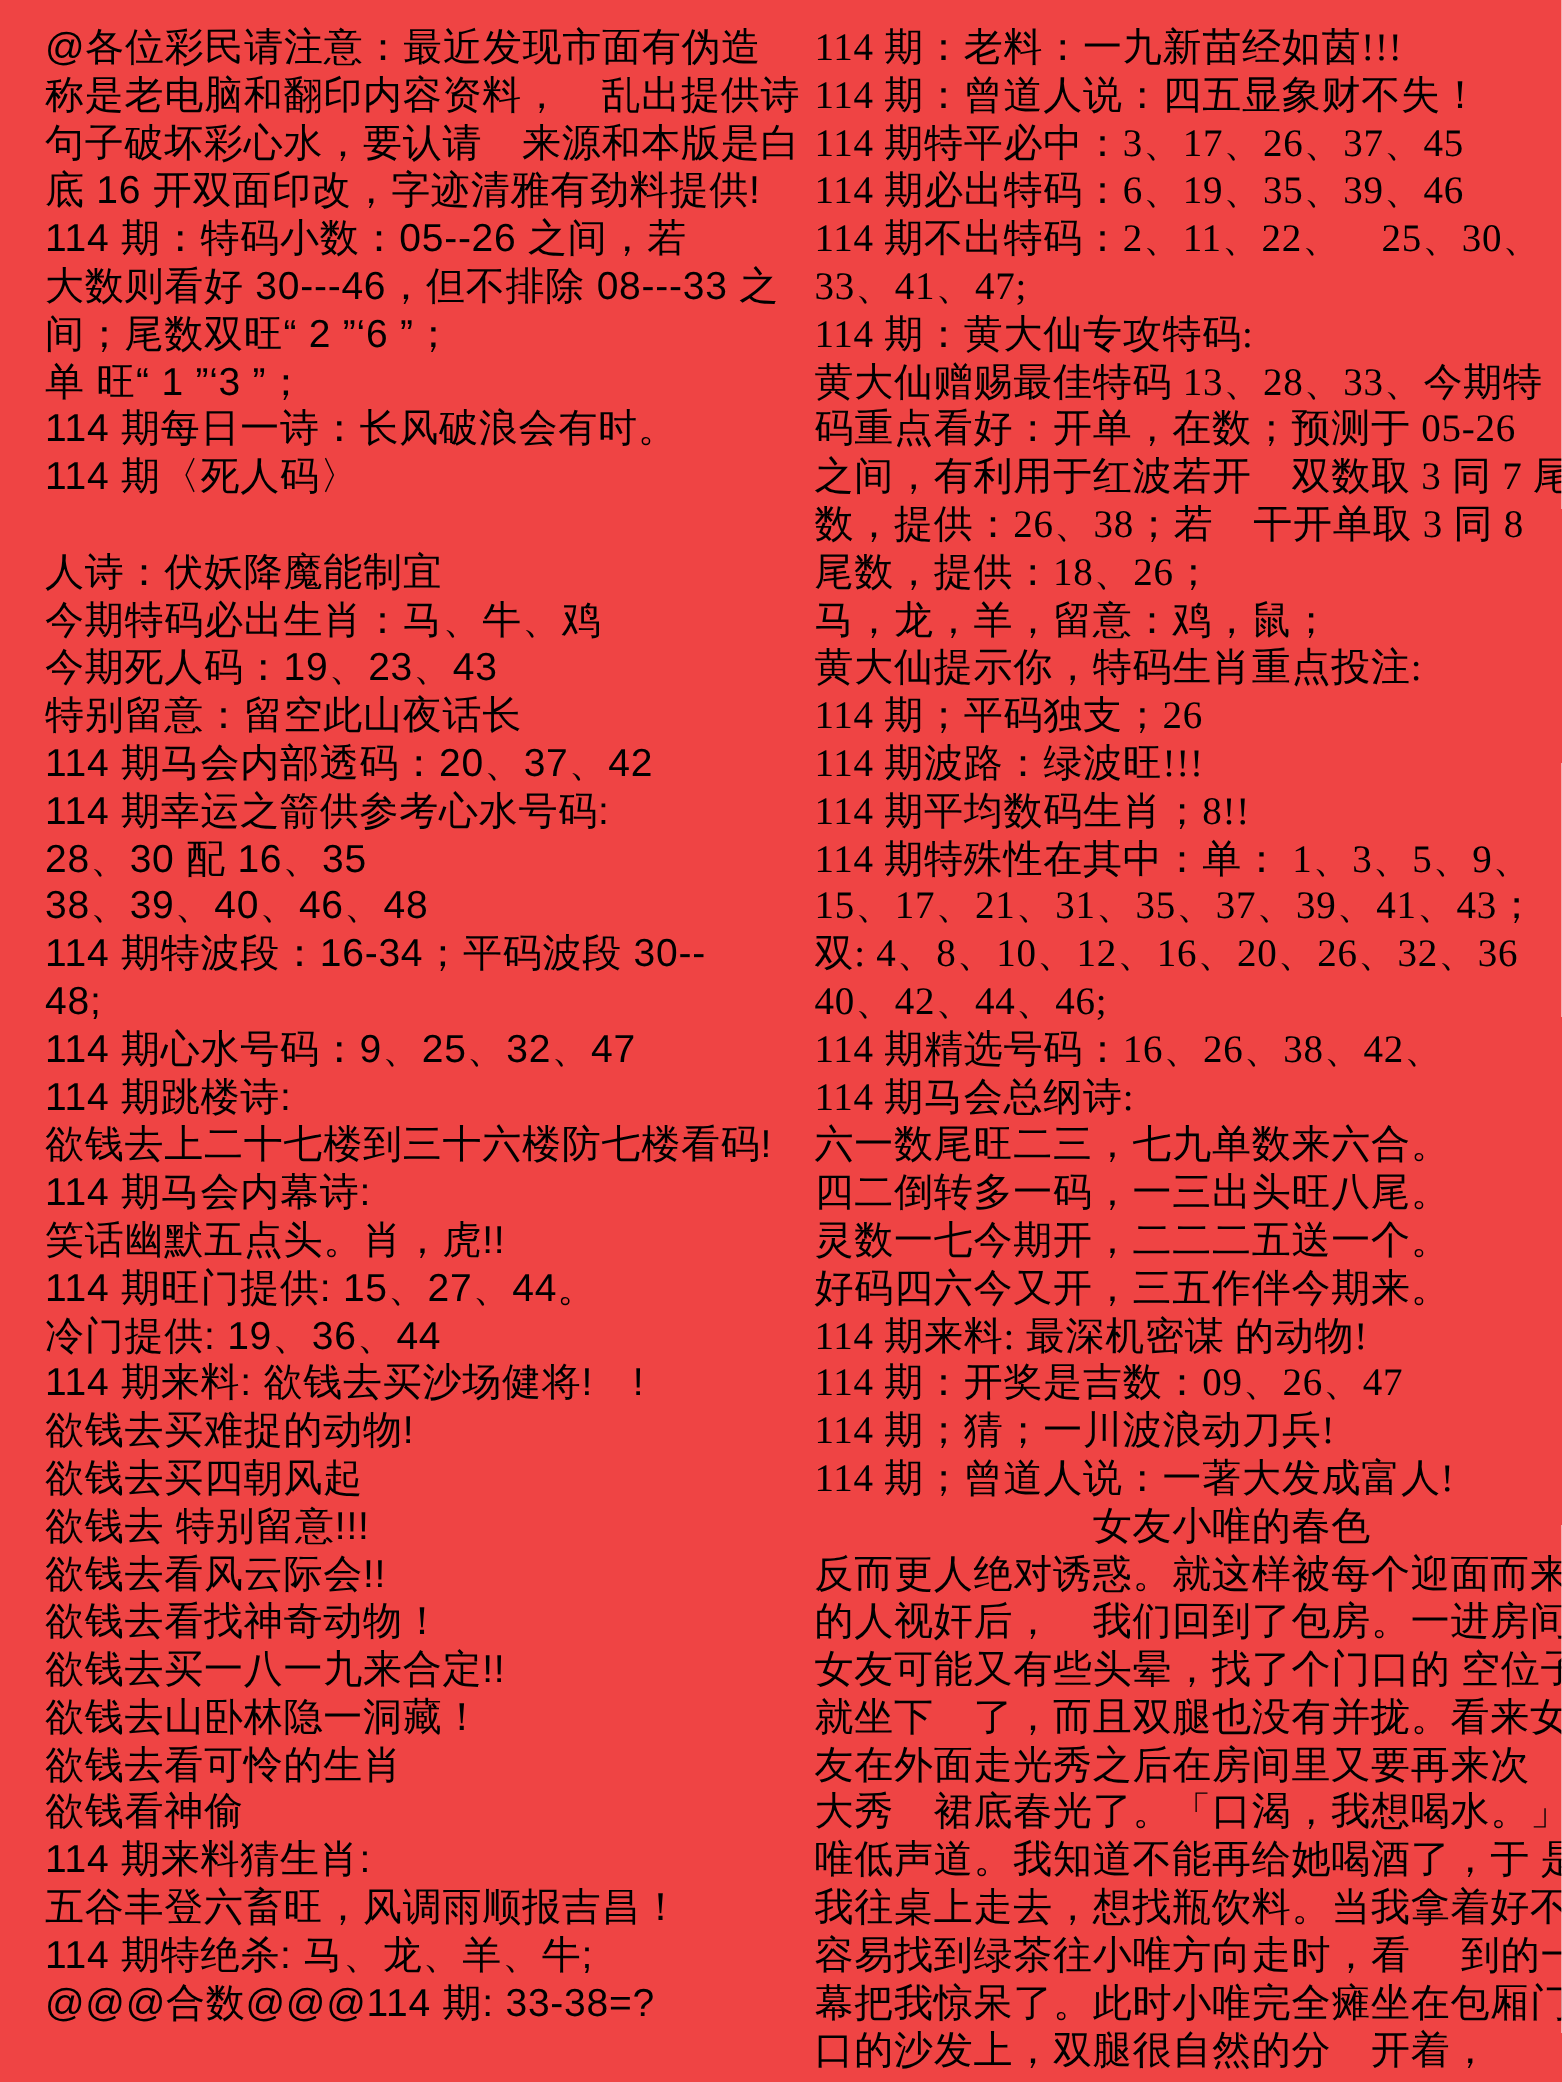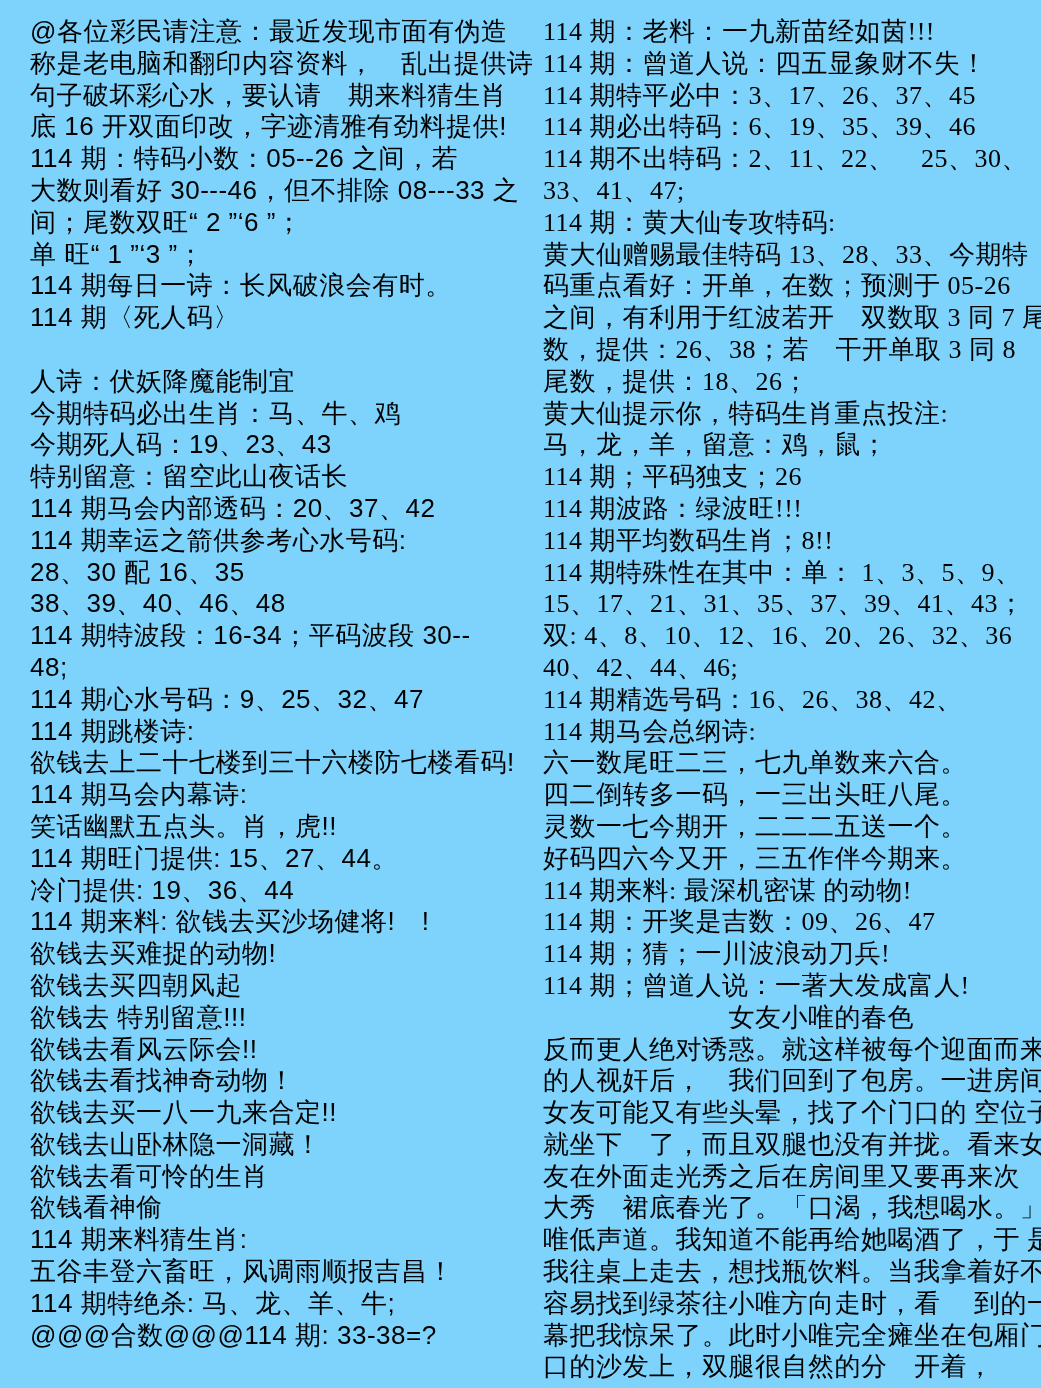--- a/index.html
+++ b/index.html
@@ -6,21 +6,21 @@
     margin: 0;
     padding: 0;
     background: #ffffff;
     color: #000000;
     font-family: "Liberation Sans", "DejaVu Sans", sans-serif;
   }
   #page {
     position: relative;
     width: 1041px;
     height: 1388px;
-    background: #7dd3fc;
+    background: #ef4444;
     overflow: hidden;
   }
   .col {
     position: absolute;
     top: 16px;
   }
   .col-left {
     left: 30px;
     width: 478px;
   }
@@ -38,21 +38,21 @@
     font-weight: 400;
   }
 </style>
 </head>
 <body>
 
 <div id="page">
   <div class="col col-left" id="left-col">
       <div class="line">@各位彩民请注意：最近发现市面有伪造</div>
       <div class="line">称是老电脑和翻印内容资料，　乱出提供诗</div>
-      <div class="line">句子破坏彩心水，要认请　期来料猜生肖</div>
+      <div class="line">句子破坏彩心水，要认请　来源和本版是白</div>
       <div class="line">底 16 开双面印改，字迹清雅有劲料提供!</div>
       <div class="line">114 期：特码小数：05--26 之间，若</div>
       <div class="line">大数则看好 30---46，但不排除 08---33 之</div>
       <div class="line">间；尾数双旺“ 2 ”‘6 ”；</div>
       <div class="line">单 旺“ 1 ”‘3 ”；</div>
       <div class="line">114 期每日一诗：长风破浪会有时。</div>
       <div class="line">114 期〈死人码〉</div>
       <div class="line">&nbsp;</div>
       <div class="line">人诗：伏妖降魔能制宜</div>
       <div class="line">今期特码必出生肖：马、牛、鸡</div>
@@ -92,22 +92,22 @@
       <div class="line">114 期特平必中：3、17、26、37、45</div>
       <div class="line">114 期必出特码：6、19、35、39、46</div>
       <div class="line">114 期不出特码：2、11、22、　25、30、</div>
       <div class="line">33、41、47;</div>
       <div class="line">114 期：黄大仙专攻特码:</div>
       <div class="line">黄大仙赠赐最佳特码 13、28、33、今期特</div>
       <div class="line">码重点看好：开单，在数；预测于 05-26</div>
       <div class="line">之间，有利用于红波若开　双数取 3 同 7 尾</div>
       <div class="line">数，提供：26、38；若　干开单取 3 同 8</div>
       <div class="line">尾数，提供：18、26；</div>
+      <div class="line">马，龙，羊，留意：鸡，鼠；</div>
       <div class="line">黄大仙提示你，特码生肖重点投注:</div>
-      <div class="line">马，龙，羊，留意：鸡，鼠；</div>
       <div class="line">114 期；平码独支；26</div>
       <div class="line">114 期波路：绿波旺!!!</div>
       <div class="line">114 期平均数码生肖；8!!</div>
       <div class="line">114 期特殊性在其中：单： 1、3、5、9、</div>
       <div class="line">15、17、21、31、35、37、39、41、43；</div>
       <div class="line">双: 4、8、10、12、16、20、26、32、36</div>
       <div class="line">40、42、44、46;</div>
       <div class="line">114 期精选号码：16、26、38、42、</div>
       <div class="line">114 期马会总纲诗:</div>
       <div class="line">六一数尾旺二三，七九单数来六合。</div>

